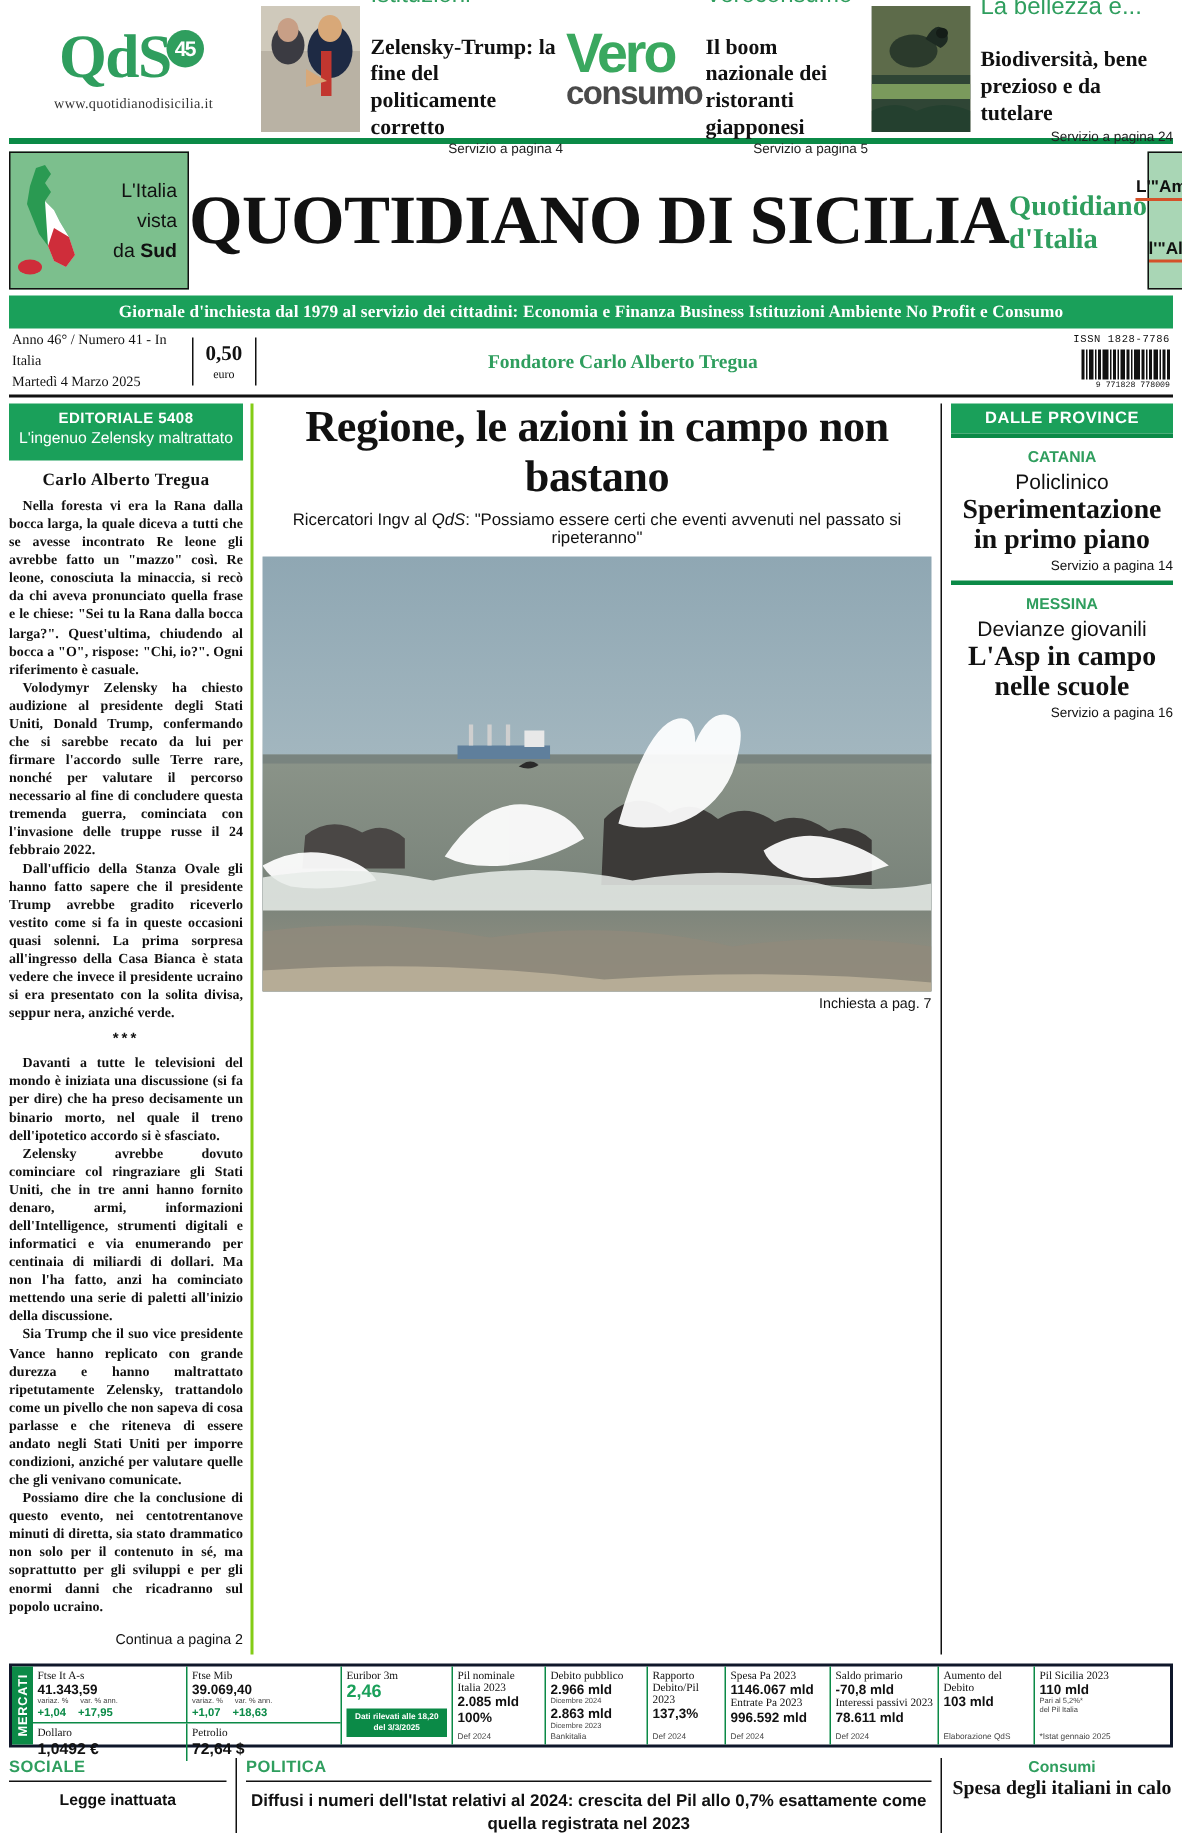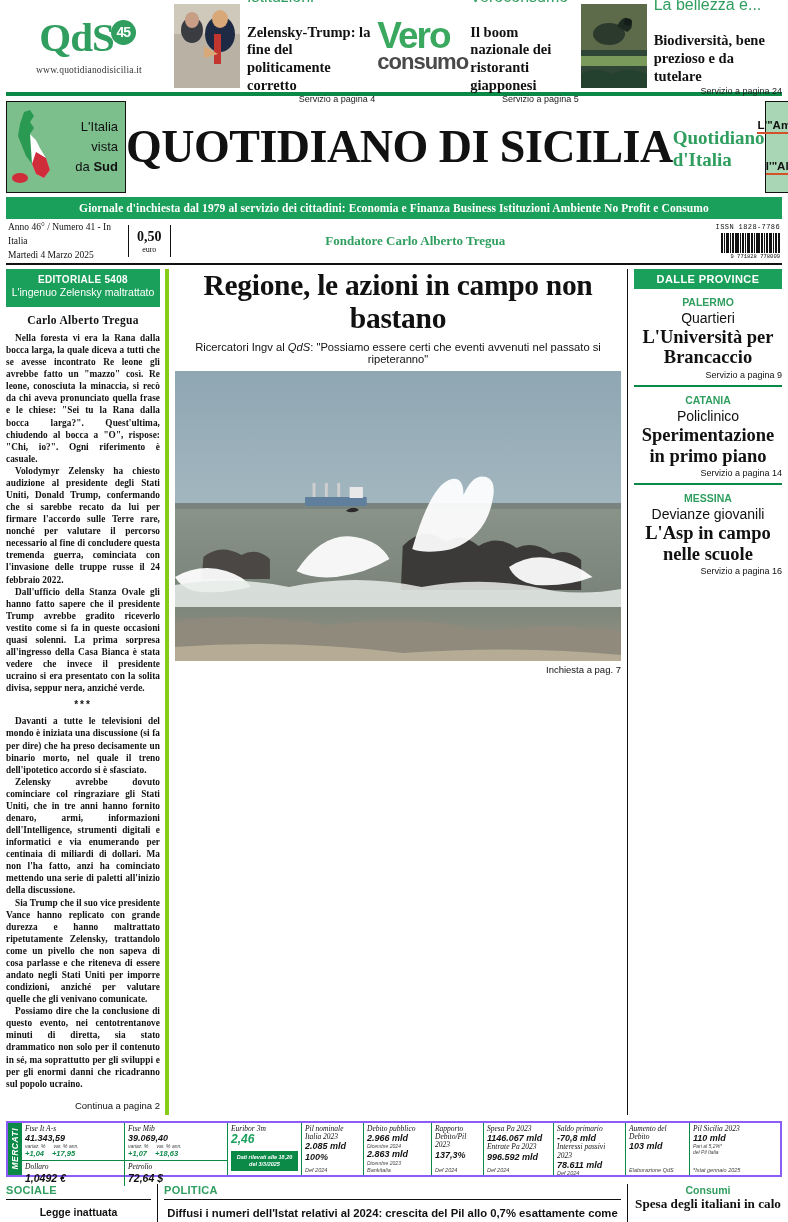--- a/index.html
+++ b/index.html
@@ -48,21 +48,21 @@
   .ib-found{flex:1;text-align:center;font-family:"Liberation Serif",serif;font-weight:bold;font-size:13px;}
   .ib-found span{color:#2f9e5e;}
   .ib-issn{width:120px;text-align:right;padding-right:2px;}
   .ib-issn .t{font-family:"Liberation Mono",monospace;font-size:7px;letter-spacing:.4px;}
   .bars{height:22px;display:flex;gap:1px;justify-content:flex-end;align-items:flex-end;}
   .bars i{display:block;background:#111;height:20px;}
   .ib-issn .n{font-family:"Liberation Mono",monospace;font-size:5.5px;}
 
   
   .main{display:flex;margin-top:4px;}
-  .col-edit{width:163px;flex:0 0 163px;padding-right:5px;box-sizing:border-box;border-right:4px solid #84cc16;}
+  .col-edit{width:163px;flex:0 0 163px;padding-right:5px;box-sizing:border-box;border-right:2px solid #84cc16;}
   .col-mid{flex:1;padding:0 6px;box-sizing:border-box;}
   .col-right{width:155px;flex:0 0 155px;padding-left:6px;box-sizing:border-box;border-left:1px solid #111;}
 
   
   .edit-box{background:#1aa05a;color:#fff;text-align:center;padding:5px 4px 9px 4px;}
   .edit-kick{font-family:"Liberation Sans",sans-serif;font-weight:bold;font-size:10px;letter-spacing:.3px;}
   .edit-sub{font-family:"Liberation Sans",sans-serif;font-size:10.5px;margin-top:1px;}
   .edit-title{font-family:"Liberation Sans",sans-serif;font-weight:bold;font-size:19px;line-height:1.12;margin-top:5px;}
   .edit-author{text-align:center;font-family:"Liberation Serif",serif;font-weight:bold;font-size:11.5px;margin:7px 0 6px 0;letter-spacing:.3px;}
   .edit-body p{font-family:"Liberation Serif",serif;font-size:9.3px;line-height:1.30;text-align:justify;margin:0 0 0 0;text-indent:9px;font-weight:bold;letter-spacing:.05px;}
@@ -79,21 +79,21 @@
   
   .prov-head{background:#1aa05a;color:#fff;text-align:center;font-family:"Liberation Sans",sans-serif;font-weight:bold;font-size:11px;padding:4px 0;letter-spacing:.4px;}
   .prov-item{text-align:center;padding:7px 0 5px 0;}
   .prov-city{color:#2f9e5e;font-family:"Liberation Sans",sans-serif;font-weight:bold;font-size:10.5px;}
   .prov-kick{font-family:"Liberation Sans",sans-serif;font-size:14px;margin-top:2px;}
   .prov-title{font-family:"Liberation Serif",serif;font-weight:bold;font-size:18.5px;line-height:1.1;margin-top:1px;}
   .prov-ref{font-family:"Liberation Sans",sans-serif;font-size:9px;text-align:right;margin-top:2px;}
   .prov-sep{height:2.5px;background:#0b8a47;}
 
   
-  .mkt{display:flex;border:2px solid #8b5cf6;margin-top:6px;height:56px;box-sizing:border-box;font-style:italic;}
+  .mkt{display:flex;border:2px solid #0f172a;margin-top:6px;height:56px;box-sizing:border-box;}
   .mkt-label{width:14px;flex:0 0 14px;background:#0b8a47;color:#fff;font-family:"Liberation Sans",sans-serif;font-weight:bold;font-size:8.5px;display:flex;align-items:center;justify-content:center;}
   .mkt-label span{writing-mode:vertical-rl;transform:rotate(180deg);letter-spacing:.5px;}
   .mkt-cell{border-right:1.5px solid #0b8a47;padding:2px 3px;box-sizing:border-box;display:flex;flex-direction:column;justify-content:flex-start;}
   .mkt-cell:last-child{border-right:none;}
   .mk-lbl{font-family:"Liberation Serif",serif;font-size:7.5px;line-height:1.1;color:#111;}
   .mk-val{font-family:"Liberation Sans",sans-serif;font-weight:bold;font-size:9px;color:#111;line-height:1.15;}
   .mk-val.big{font-size:10.5px;}
   .mk-tiny{font-size:5px;font-family:"Liberation Sans",sans-serif;color:#444;}
   .mk-chg{display:flex;gap:8px;}
   .mk-chg b{color:#0b8a47;font-size:7.5px;}
@@ -324,26 +324,20 @@
           <path d="M0 250 q80 -10 160 4 q90 -12 170 6 q70 -10 140 0 v30 H0 Z" fill="#8f897b" opacity="0.85"></path>
           <path d="M0 276 q120 -8 240 6 q120 -8 230 2 v6 H0 Z" fill="#b6ac96"></path>
         </svg>
       </div>
       <div class="photocap">Inchiesta a pag. 7</div>
     </div>
 
     <div class="col-right">
       <div class="prov-head">DALLE PROVINCE</div>
 
-      <div class="prov-item">
-        <div class="prov-city">PALERMO</div>
-        <div class="prov-kick">Quartieri</div>
-        <div class="prov-title">L'Università per Brancaccio</div>
-        <div class="prov-ref">Servizio a pagina 9</div>
-      </div>
       <div class="prov-sep"></div>
 
       <div class="prov-item">
         <div class="prov-city">CATANIA</div>
         <div class="prov-kick">Policlinico</div>
         <div class="prov-title">Sperimentazione in primo piano</div>
         <div class="prov-ref">Servizio a pagina 14</div>
       </div>
       <div class="prov-sep"></div>
 

